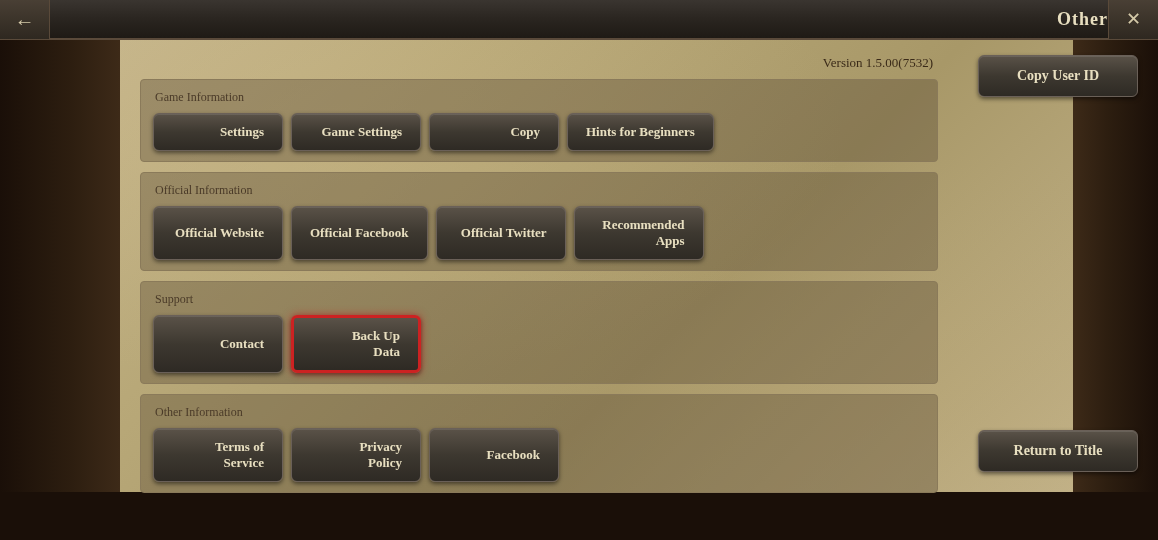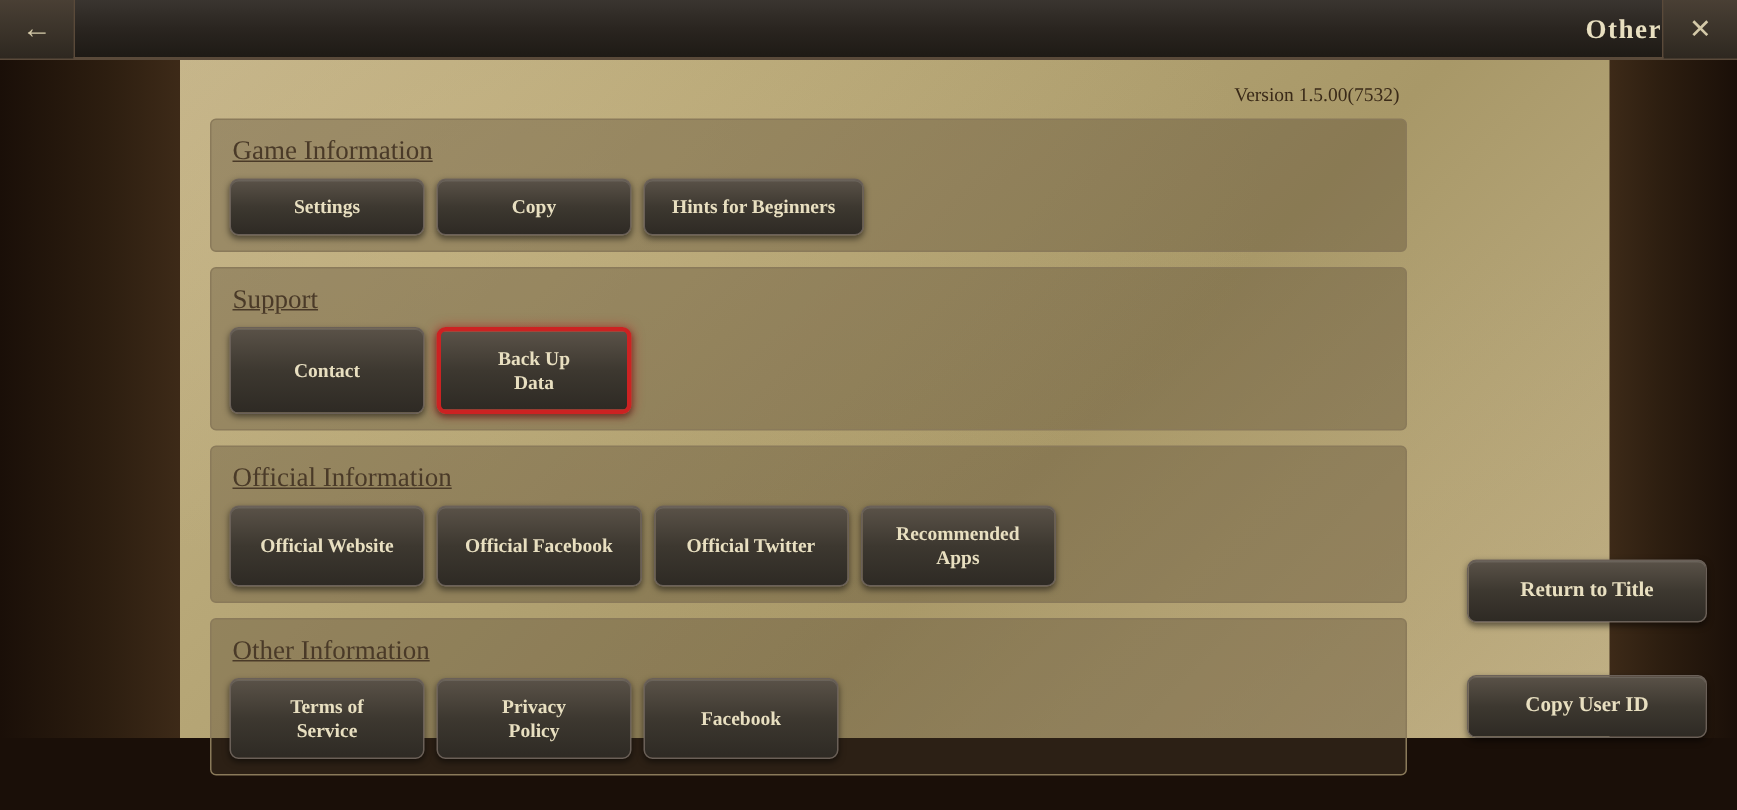--- a/index.html
+++ b/index.html
@@ -110,24 +110,23 @@
       color: #3a2a18;
       font-size: 13px;
       text-align: right;
       margin-bottom: 8px;
       padding-right: 5px;
     }
 
     
     .section-label {
       color: #4a3a28;
-      font-size: 18px;
+      font-size: 12px;
       margin-bottom: 8px;
       padding-left: 2px;
-      text-decoration: underline;
     }
 
     
     .section {
       background: rgba(80, 65, 45, 0.35);
       border: 1px solid #8a7a5a;
       border-radius: 4px;
       padding: 10px 12px;
       margin-bottom: 10px;
     }
@@ -144,21 +143,21 @@
       background: linear-gradient(180deg, #5a5248 0%, #3d3830 50%, #2e2a24 100%);
       border: 1px solid #6a6058;
       border-radius: 6px;
       color: #e8dfc0;
       font-family: 'Georgia', serif;
       font-size: 13px;
       font-weight: bold;
       padding: 10px 18px;
       cursor: pointer;
       min-width: 130px;
-      text-align: center;
+      text-align: right;
       box-shadow: 0 2px 4px rgba(0,0,0,0.5), inset 0 1px 0 rgba(255,255,255,0.1);
       transition: all 0.1s;
     }
 
     
     .game-btn.highlighted {
       border: 3px solid #cc2222;
       box-shadow: 0 0 8px rgba(200, 30, 30, 0.6), 0 2px 4px rgba(0,0,0,0.5);
     }
 
@@ -211,50 +210,51 @@
   <div class="left-panel"></div>
 
   <div class="center-panel">
 
     <div class="version-text">Version 1.5.00(7532)</div>
 
     <div class="section">
       <div class="section-label">Game Information</div>
       <div class="button-grid">
         <button class="game-btn">Settings</button>
+        <button class="game-btn">Game Settings</button>
         <button class="game-btn">Copy</button>
         <button class="game-btn">Hints for Beginners</button>
-      </div>
-    </div>
-
-    <div class="section">
-      <div class="section-label">Support</div>
-      <div class="button-grid">
-        <button class="game-btn">Contact</button>
-        <button class="game-btn highlighted">Back Up<br>Data</button>
       </div>
     </div>
 
     <div class="section">
       <div class="section-label">Official Information</div>
       <div class="button-grid">
         <button class="game-btn">Official Website</button>
         <button class="game-btn">Official Facebook</button>
         <button class="game-btn">Official Twitter</button>
         <button class="game-btn">Recommended<br>Apps</button>
       </div>
     </div>
 
     <div class="section">
+      <div class="section-label">Support</div>
+      <div class="button-grid">
+        <button class="game-btn">Contact</button>
+        <button class="game-btn highlighted">Back Up<br>Data</button>
+      </div>
+    </div>
+
+    <div class="section">
       <div class="section-label">Other Information</div>
       <div class="button-grid">
         <button class="game-btn">Terms of<br>Service</button>
         <button class="game-btn">Privacy<br>Policy</button>
         <button class="game-btn">Facebook</button>
       </div>
     </div>
   </div>
 
   <div class="right-panel">
+    <button class="right-btn">Copy User ID</button>
     <button class="right-btn" style="margin-top: auto; margin-bottom: 20px;">Return to Title</button>
-    <button class="right-btn">Copy User ID</button>
   </div>
 </div>
 
 </body></html>

